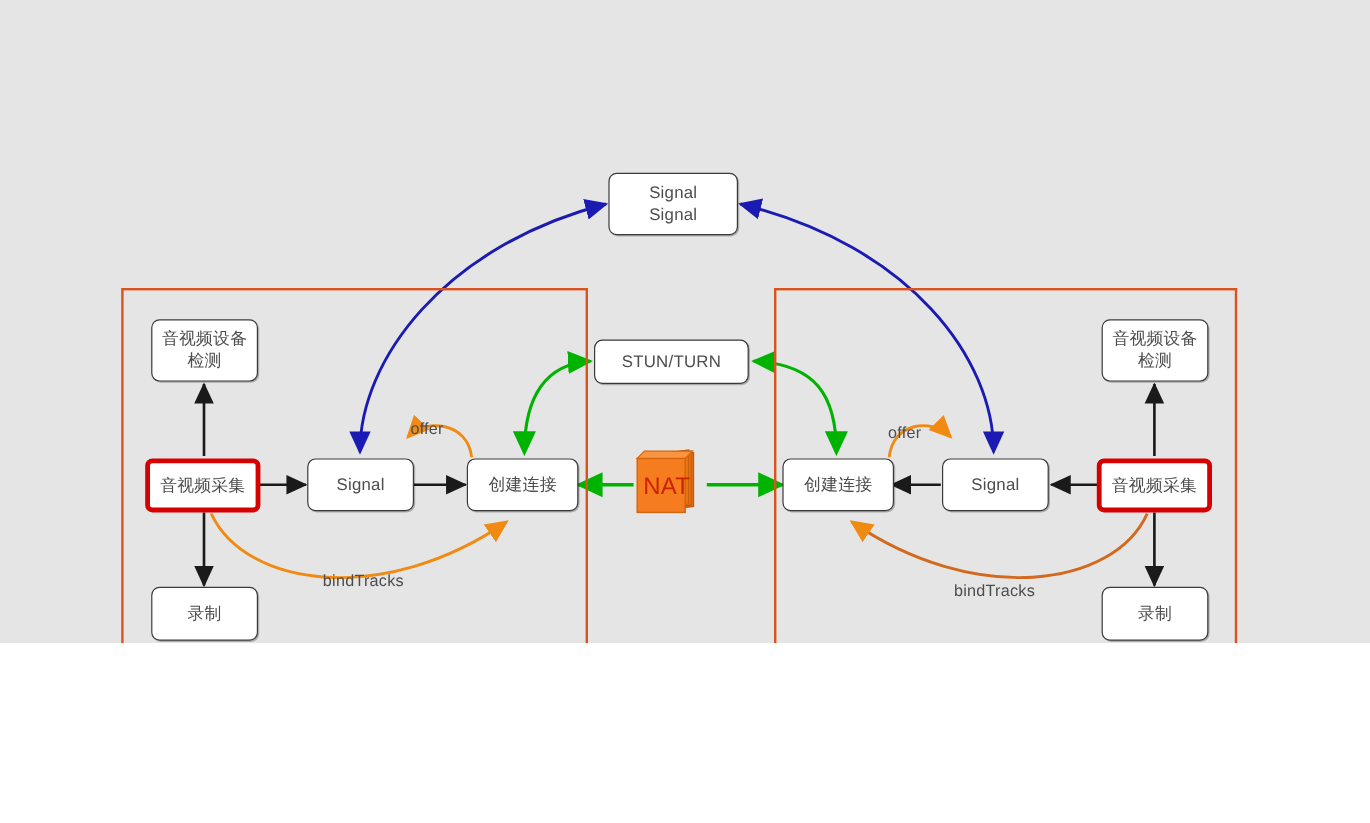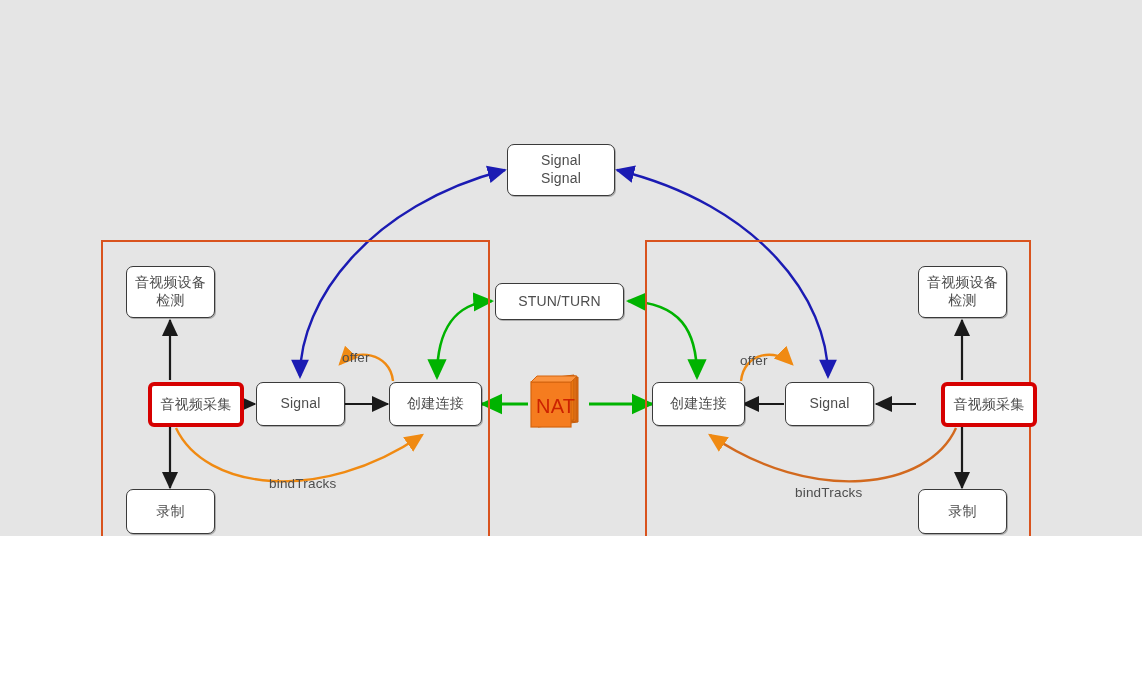--- a/index.html
+++ b/index.html
@@ -38,21 +38,20 @@
     font-size: 14px;
     line-height: 1.28;
     letter-spacing: 0.2px;
     box-shadow: 1px 1px 0 rgba(0,0,0,0.25);
     z-index: 6;
   }
   .node-box.highlight {
     border: 4px solid #d60000;
     border-radius: 6px;
     box-shadow: none;
-    margin-left: 27px;
   }
   .panel {
     position: absolute;
     box-sizing: border-box;
     border: 2px solid #d9531e;
     background: transparent;
     z-index: 2;
   }
   .nat-icon {
     position: absolute;

